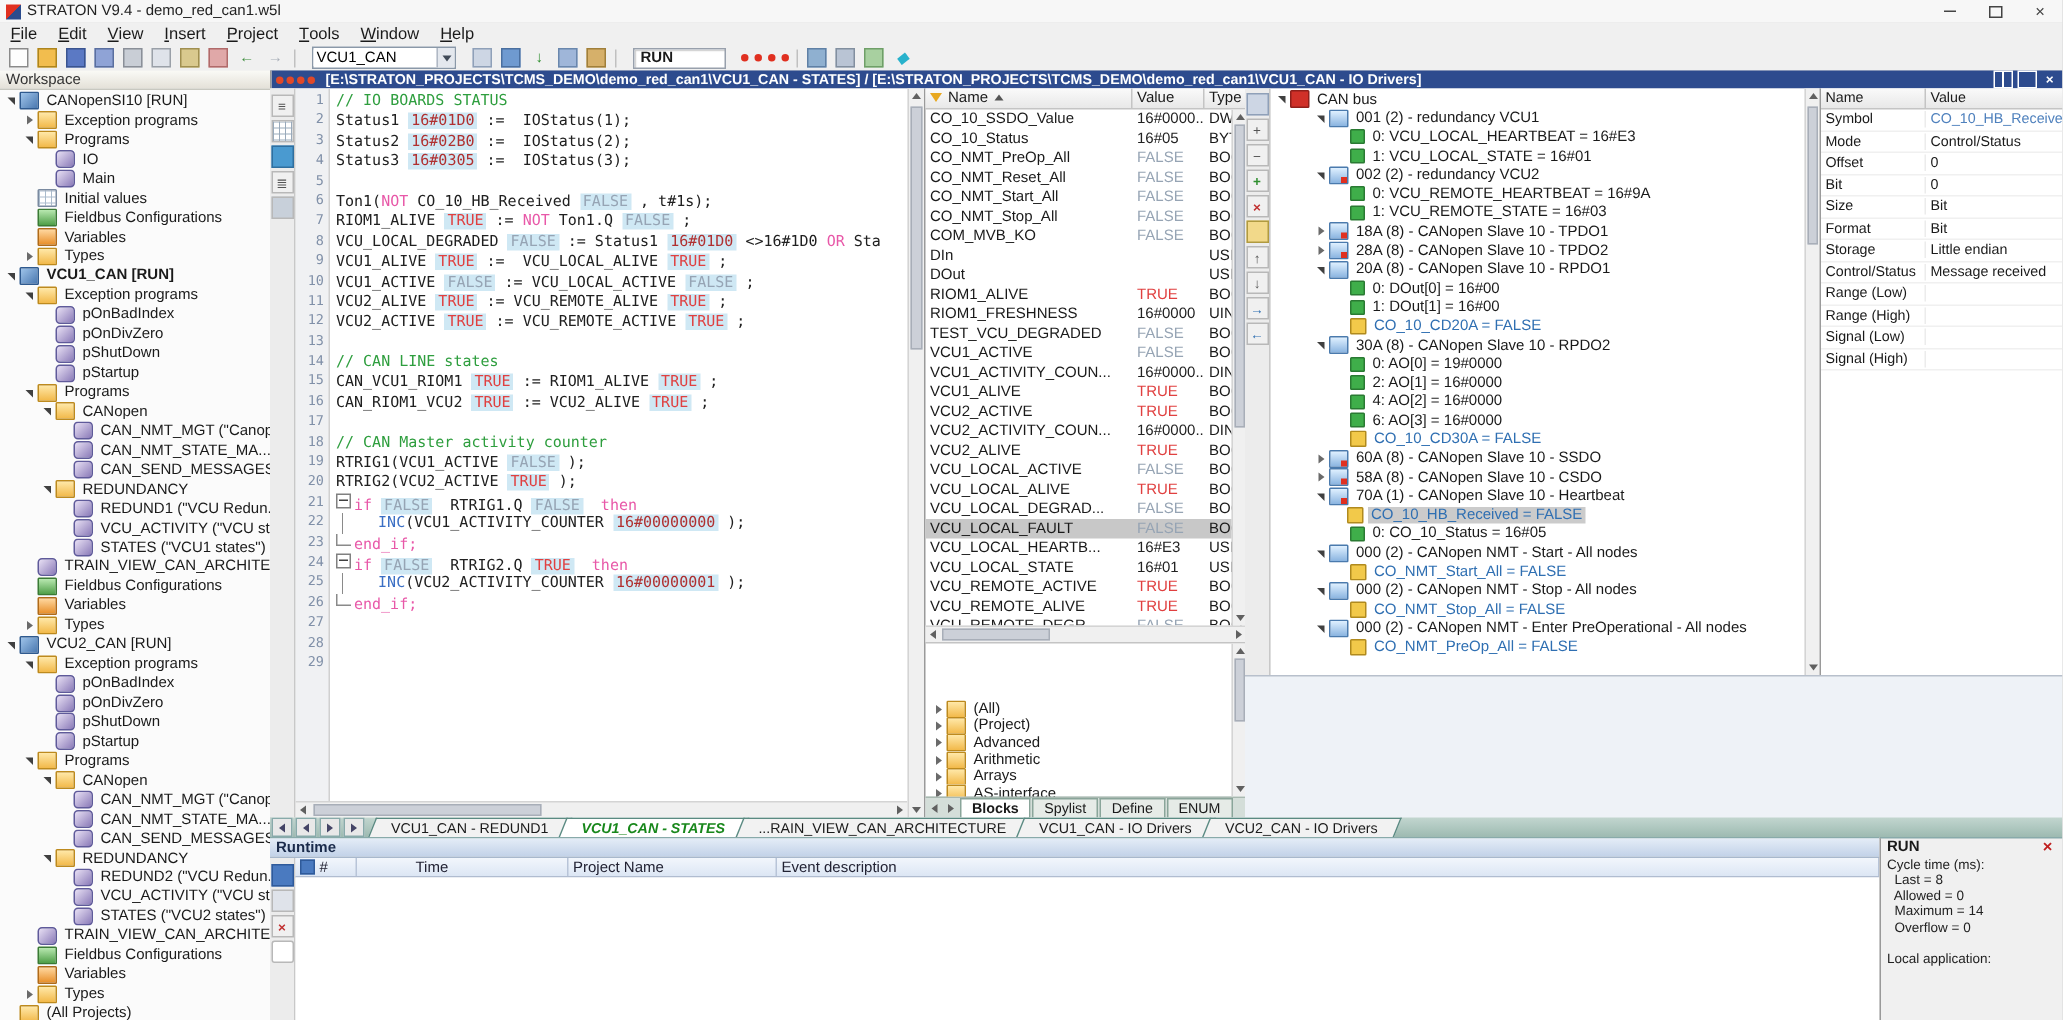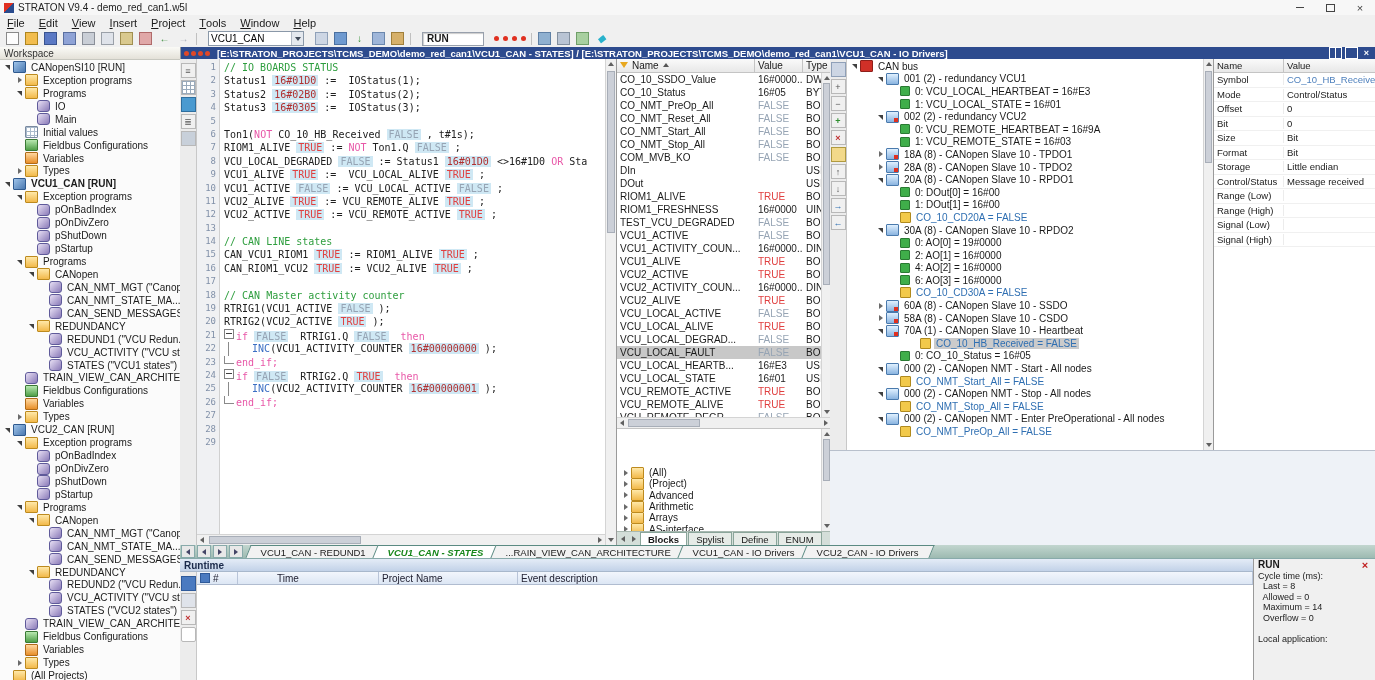--- a/index.html
+++ b/index.html
@@ -956,21 +956,21 @@
         <div class="crow" style="padding-left: 29px;">
           <span class="arr arr-c"></span>
           <span class="ic ic-msgr"></span>
           <span class="lbl">58A (8) - CANopen Slave 10 - CSDO</span>
         </div>
         <div class="crow" style="padding-left: 29px;">
           <span class="arr arr-e"></span>
           <span class="ic ic-msgr"></span>
           <span class="lbl">70A (1) - CANopen Slave 10 - Heartbeat</span>
         </div>
-        <div class="crow sel" style="padding-left: 62px;">
+        <div class="crow sel" style="padding-left: 40px;">
           <span class="arr "></span>
           <span class="ic ic-flag"></span>
           <span class="lbl blue">CO_10_HB_Received = FALSE</span>
         </div>
         <div class="crow" style="padding-left: 42px;">
           <span class="arr "></span>
           <span class="ic ic-sig"></span>
           <span class="lbl">0: CO_10_Status = 16#05</span>
         </div>
         <div class="crow" style="padding-left: 29px;">

